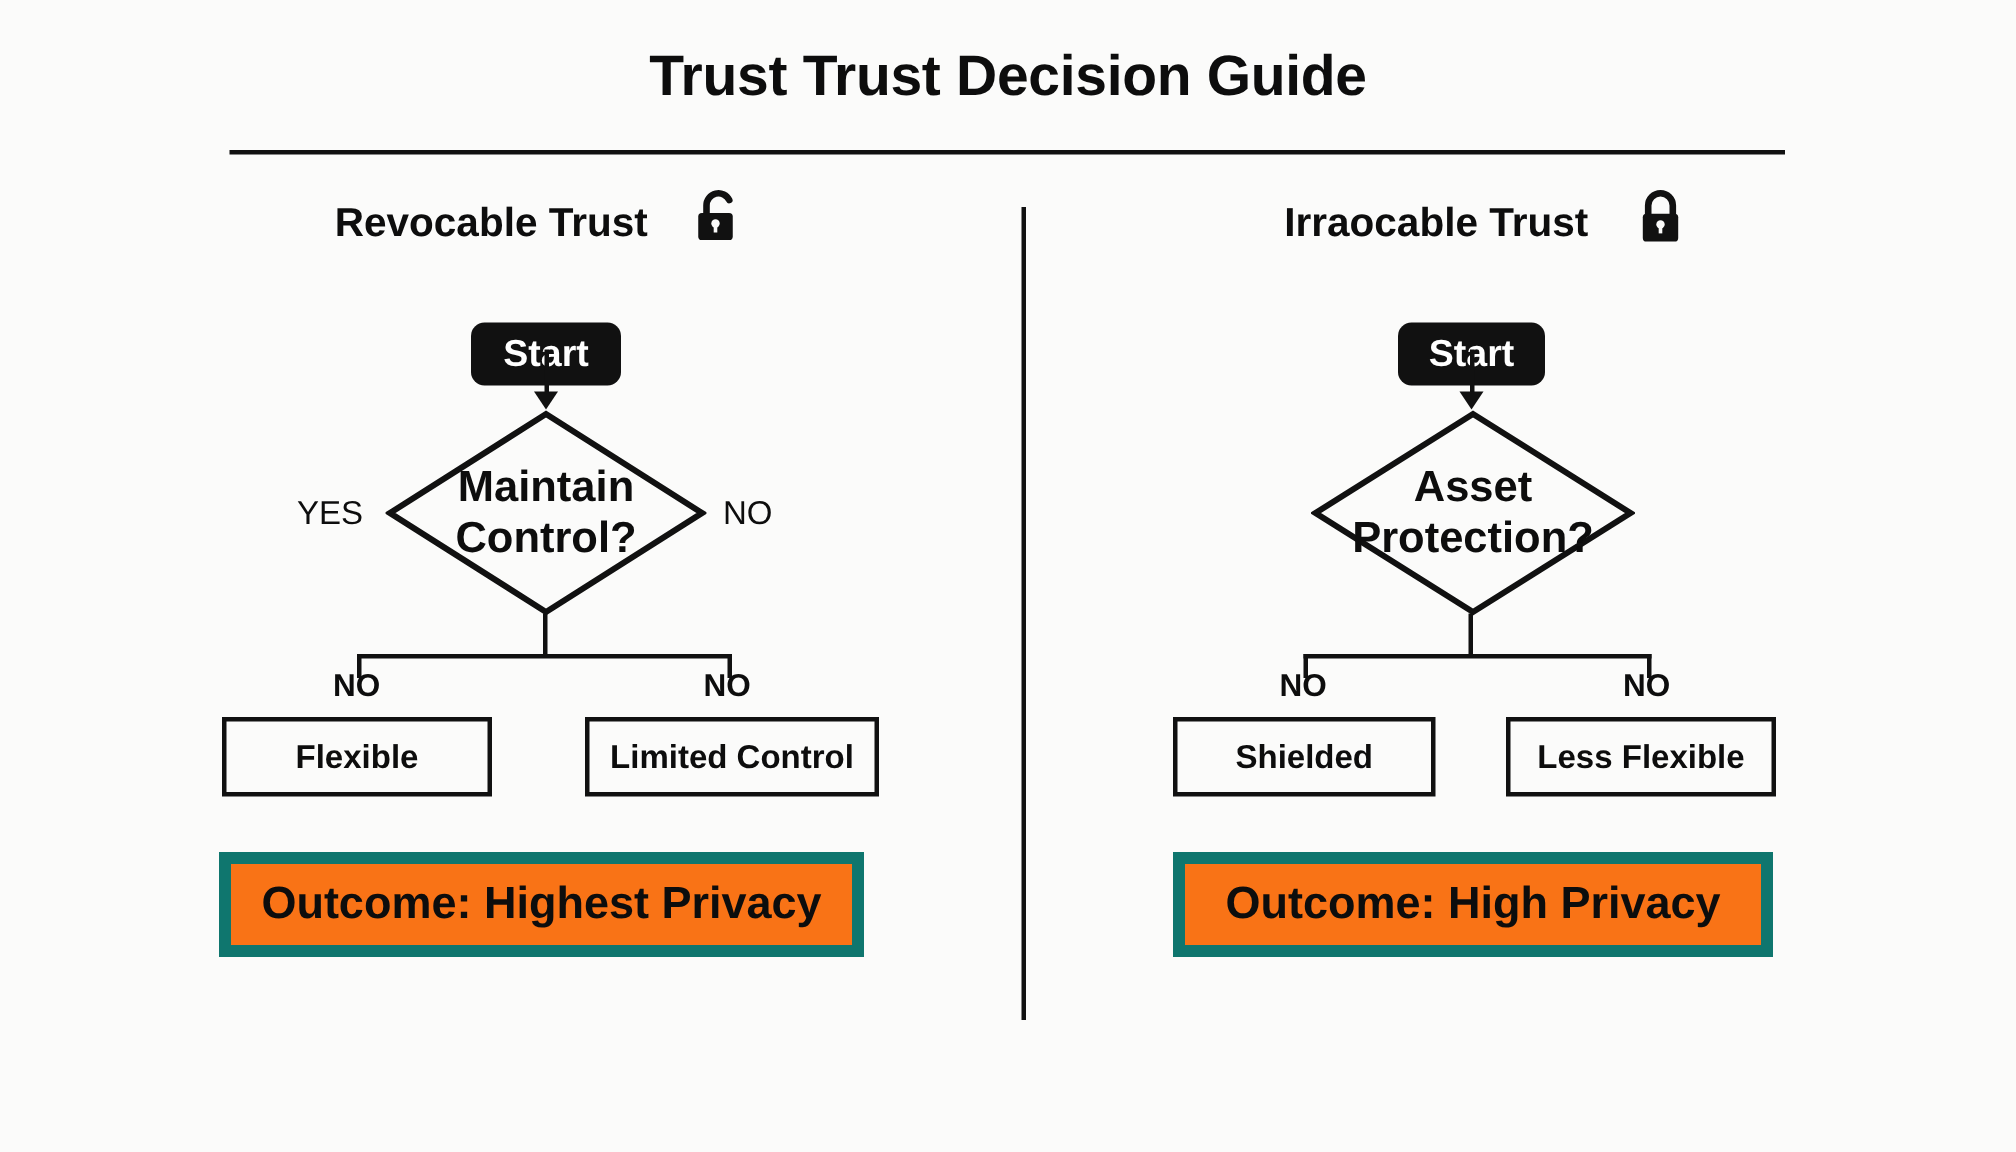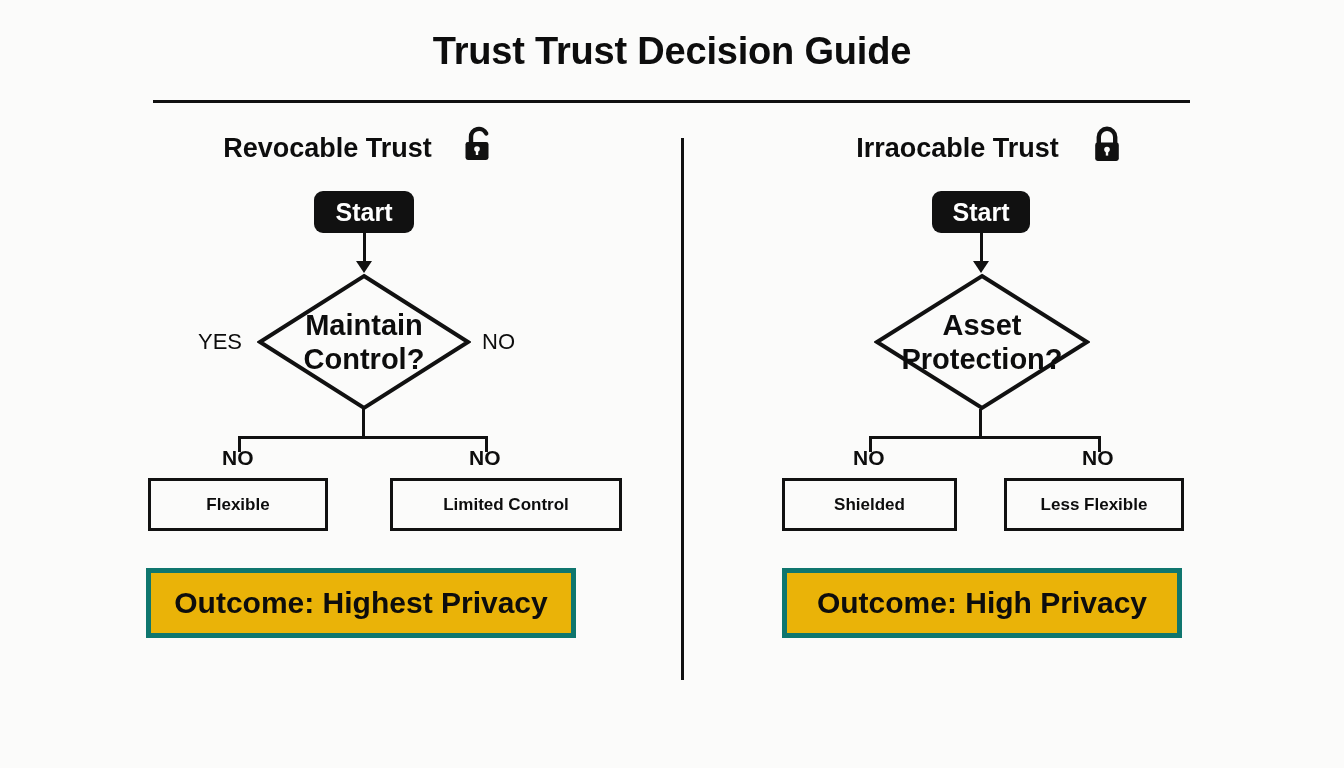--- a/index.html
+++ b/index.html
@@ -75,20 +75,21 @@
     position: absolute;
     height: 42px;
     background: #111111;
     border-radius: 9px;
     color: #ffffff;
     font-size: 25px;
     font-weight: bold;
     display: flex;
     align-items: center;
     justify-content: center;
+    margin-top: 24px;
   }
   .start-pill.left  { left: 314px; top: 191px; width: 100px; }
   .start-pill.right { left: 932px; top: 191px; width: 98px; }
 
   
   .vline {
     position: absolute;
     width: 3px;
     background: #111111;
   }
@@ -144,32 +145,32 @@
   }
 
   
   .result-box {
     position: absolute;
     border: 3px solid #111111;
     background: #fbfbfa;
     display: flex;
     align-items: center;
     justify-content: center;
-    font-size: 17px;
+    font-size: 22px;
     font-weight: bold;
     color: #0d0d0d;
     box-sizing: border-box;
     white-space: nowrap;
   }
 
   
   .outcome-box {
     position: absolute;
-    border: 5px solid #0f766e;
-    background: #eab308;
+    border: 8px solid #0f766e;
+    background: #f97316;
     display: flex;
     align-items: center;
     justify-content: center;
     font-size: 30px;
     font-weight: bold;
     color: #0d0d0d;
     box-sizing: border-box;
     white-space: nowrap;
   }
 </style>
@@ -217,21 +218,21 @@
   <div class="hline" style="left:238px; top:436px; width:250px;"></div>
   <div class="vline" style="left:238px; top:436px; height:16px;"></div>
   <div class="vline" style="left:485px; top:436px; height:16px;"></div>
 
   <div class="branch-label" style="left:222px; top:446px;">NO</div>
   <div class="branch-label" style="left:469px; top:446px;">NO</div>
 
   <div class="result-box" style="left:148px; top:478px; width:180px; height:53px;">
     <span>Flexible</span>
   </div>
-  <div class="result-box" style="left:390px; top:478px; width:232px; height:53px;">
+  <div class="result-box" style="left:390px; top:478px; width:196px; height:53px;">
     <span>Limited Control</span>
   </div>
 
   <div class="outcome-box" style="left:146px; top:568px; width:430px; height:70px;">
     <span>Outcome: Highest Privacy</span>
   </div>
 
   <div class="column-divider"></div>
 
   <div class="col-header right">

